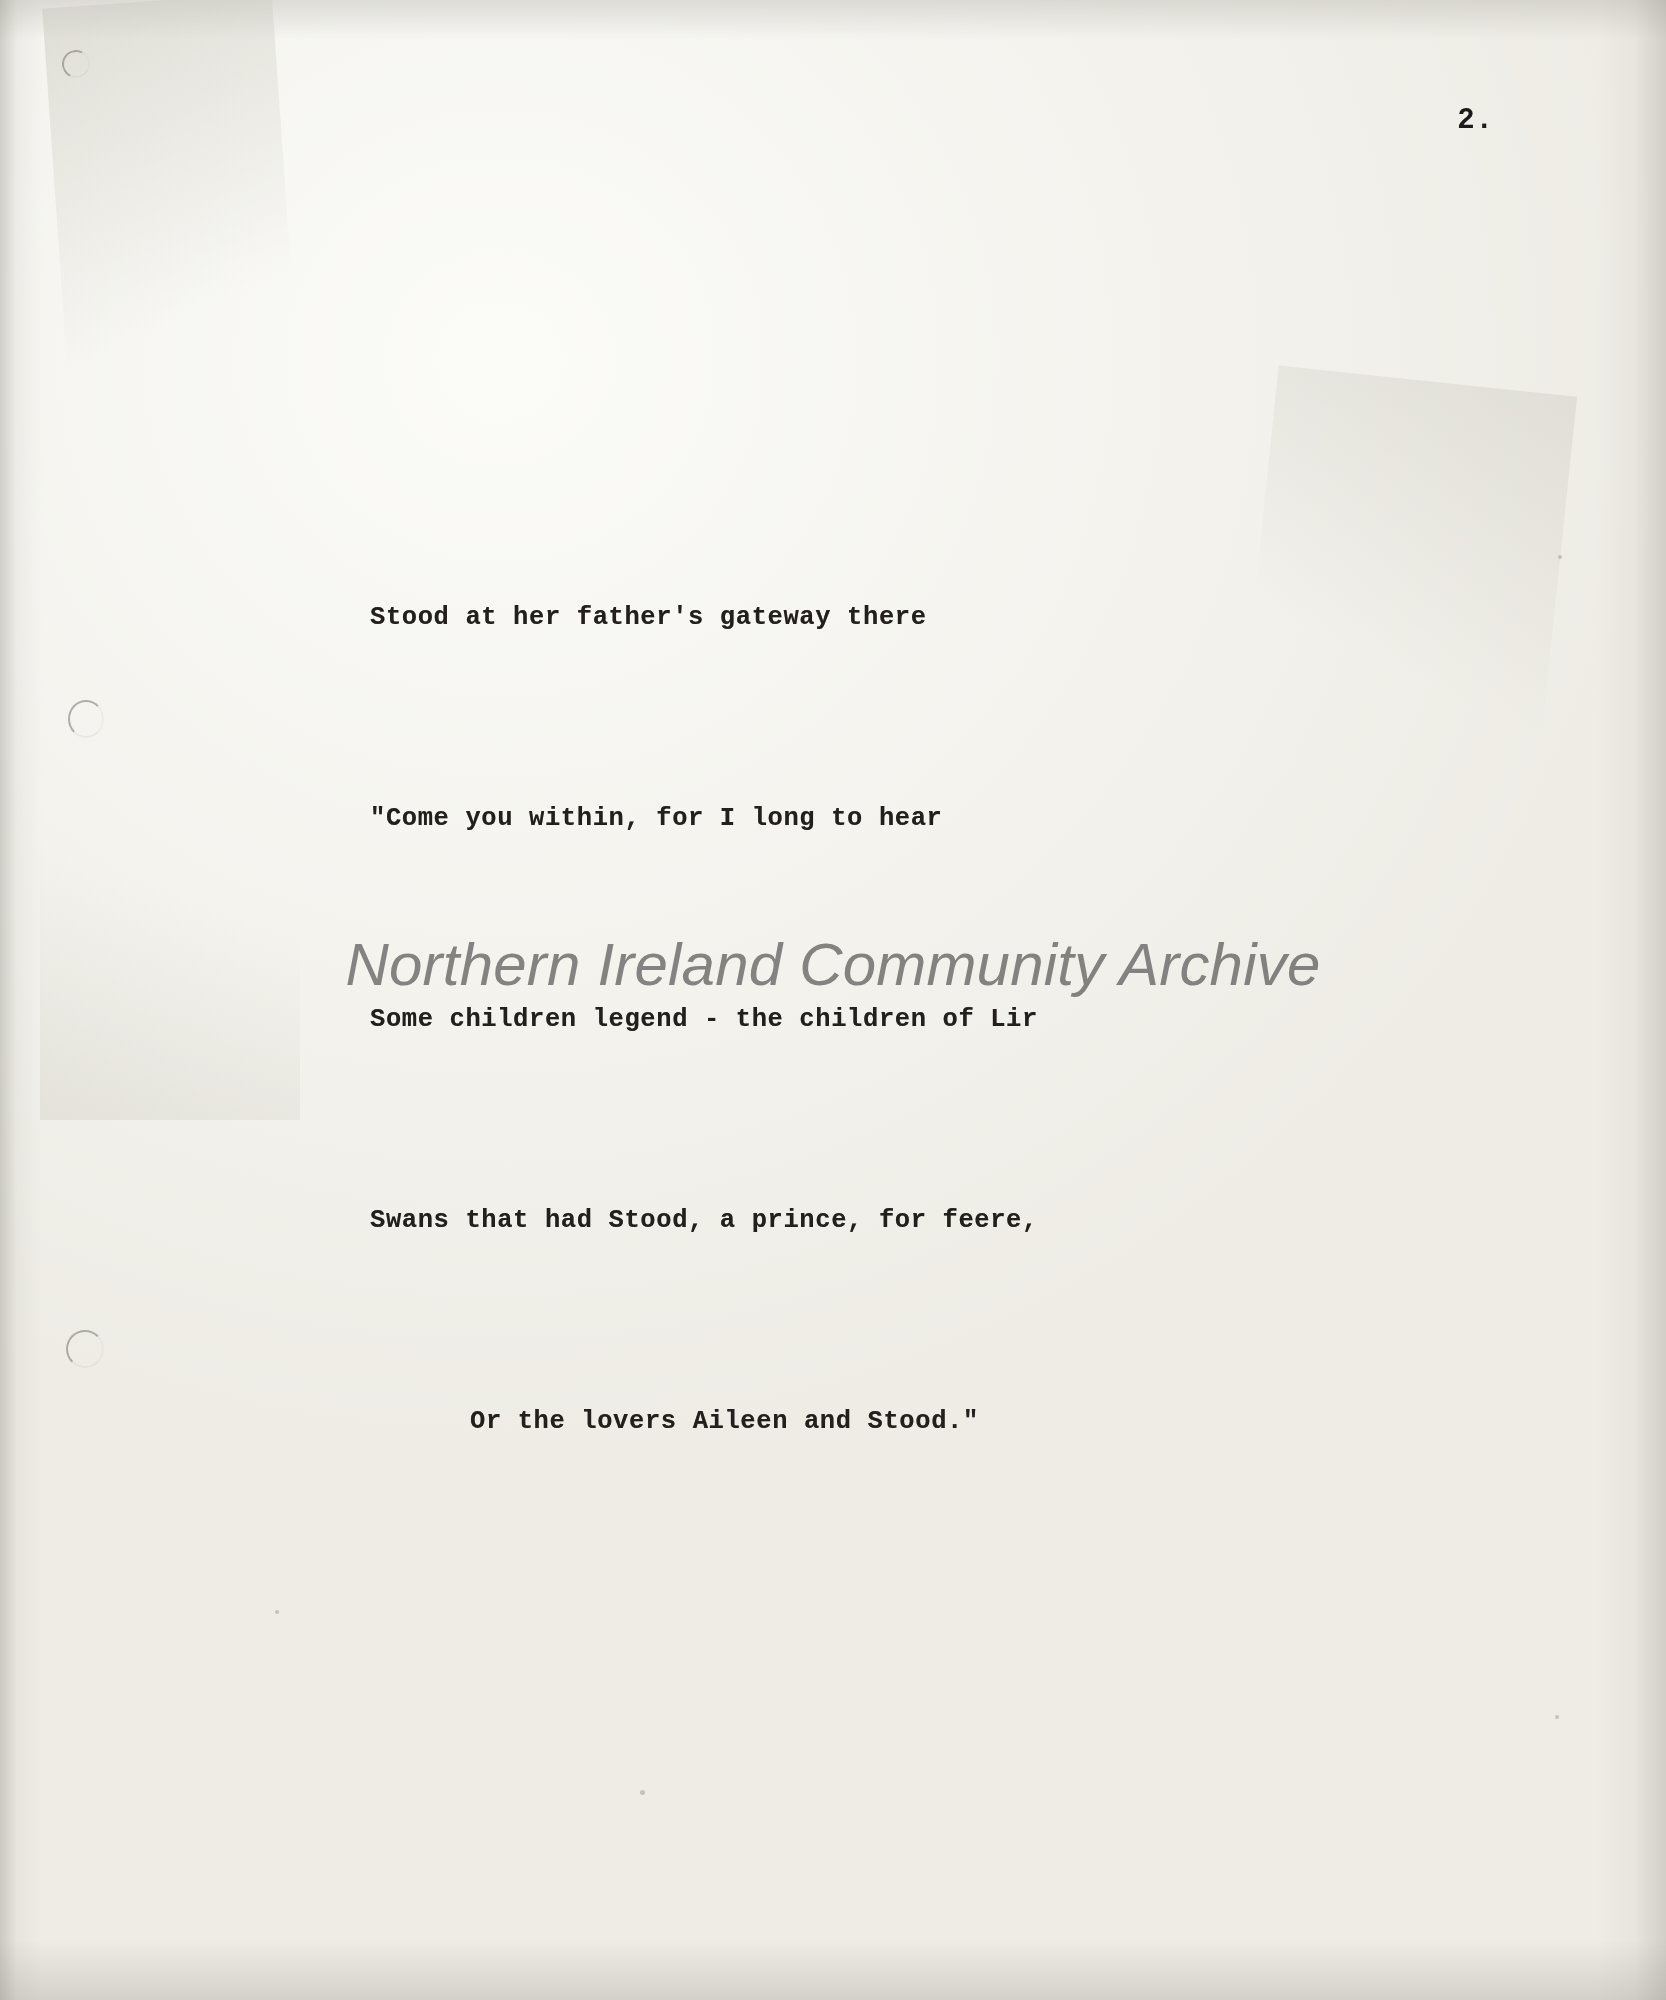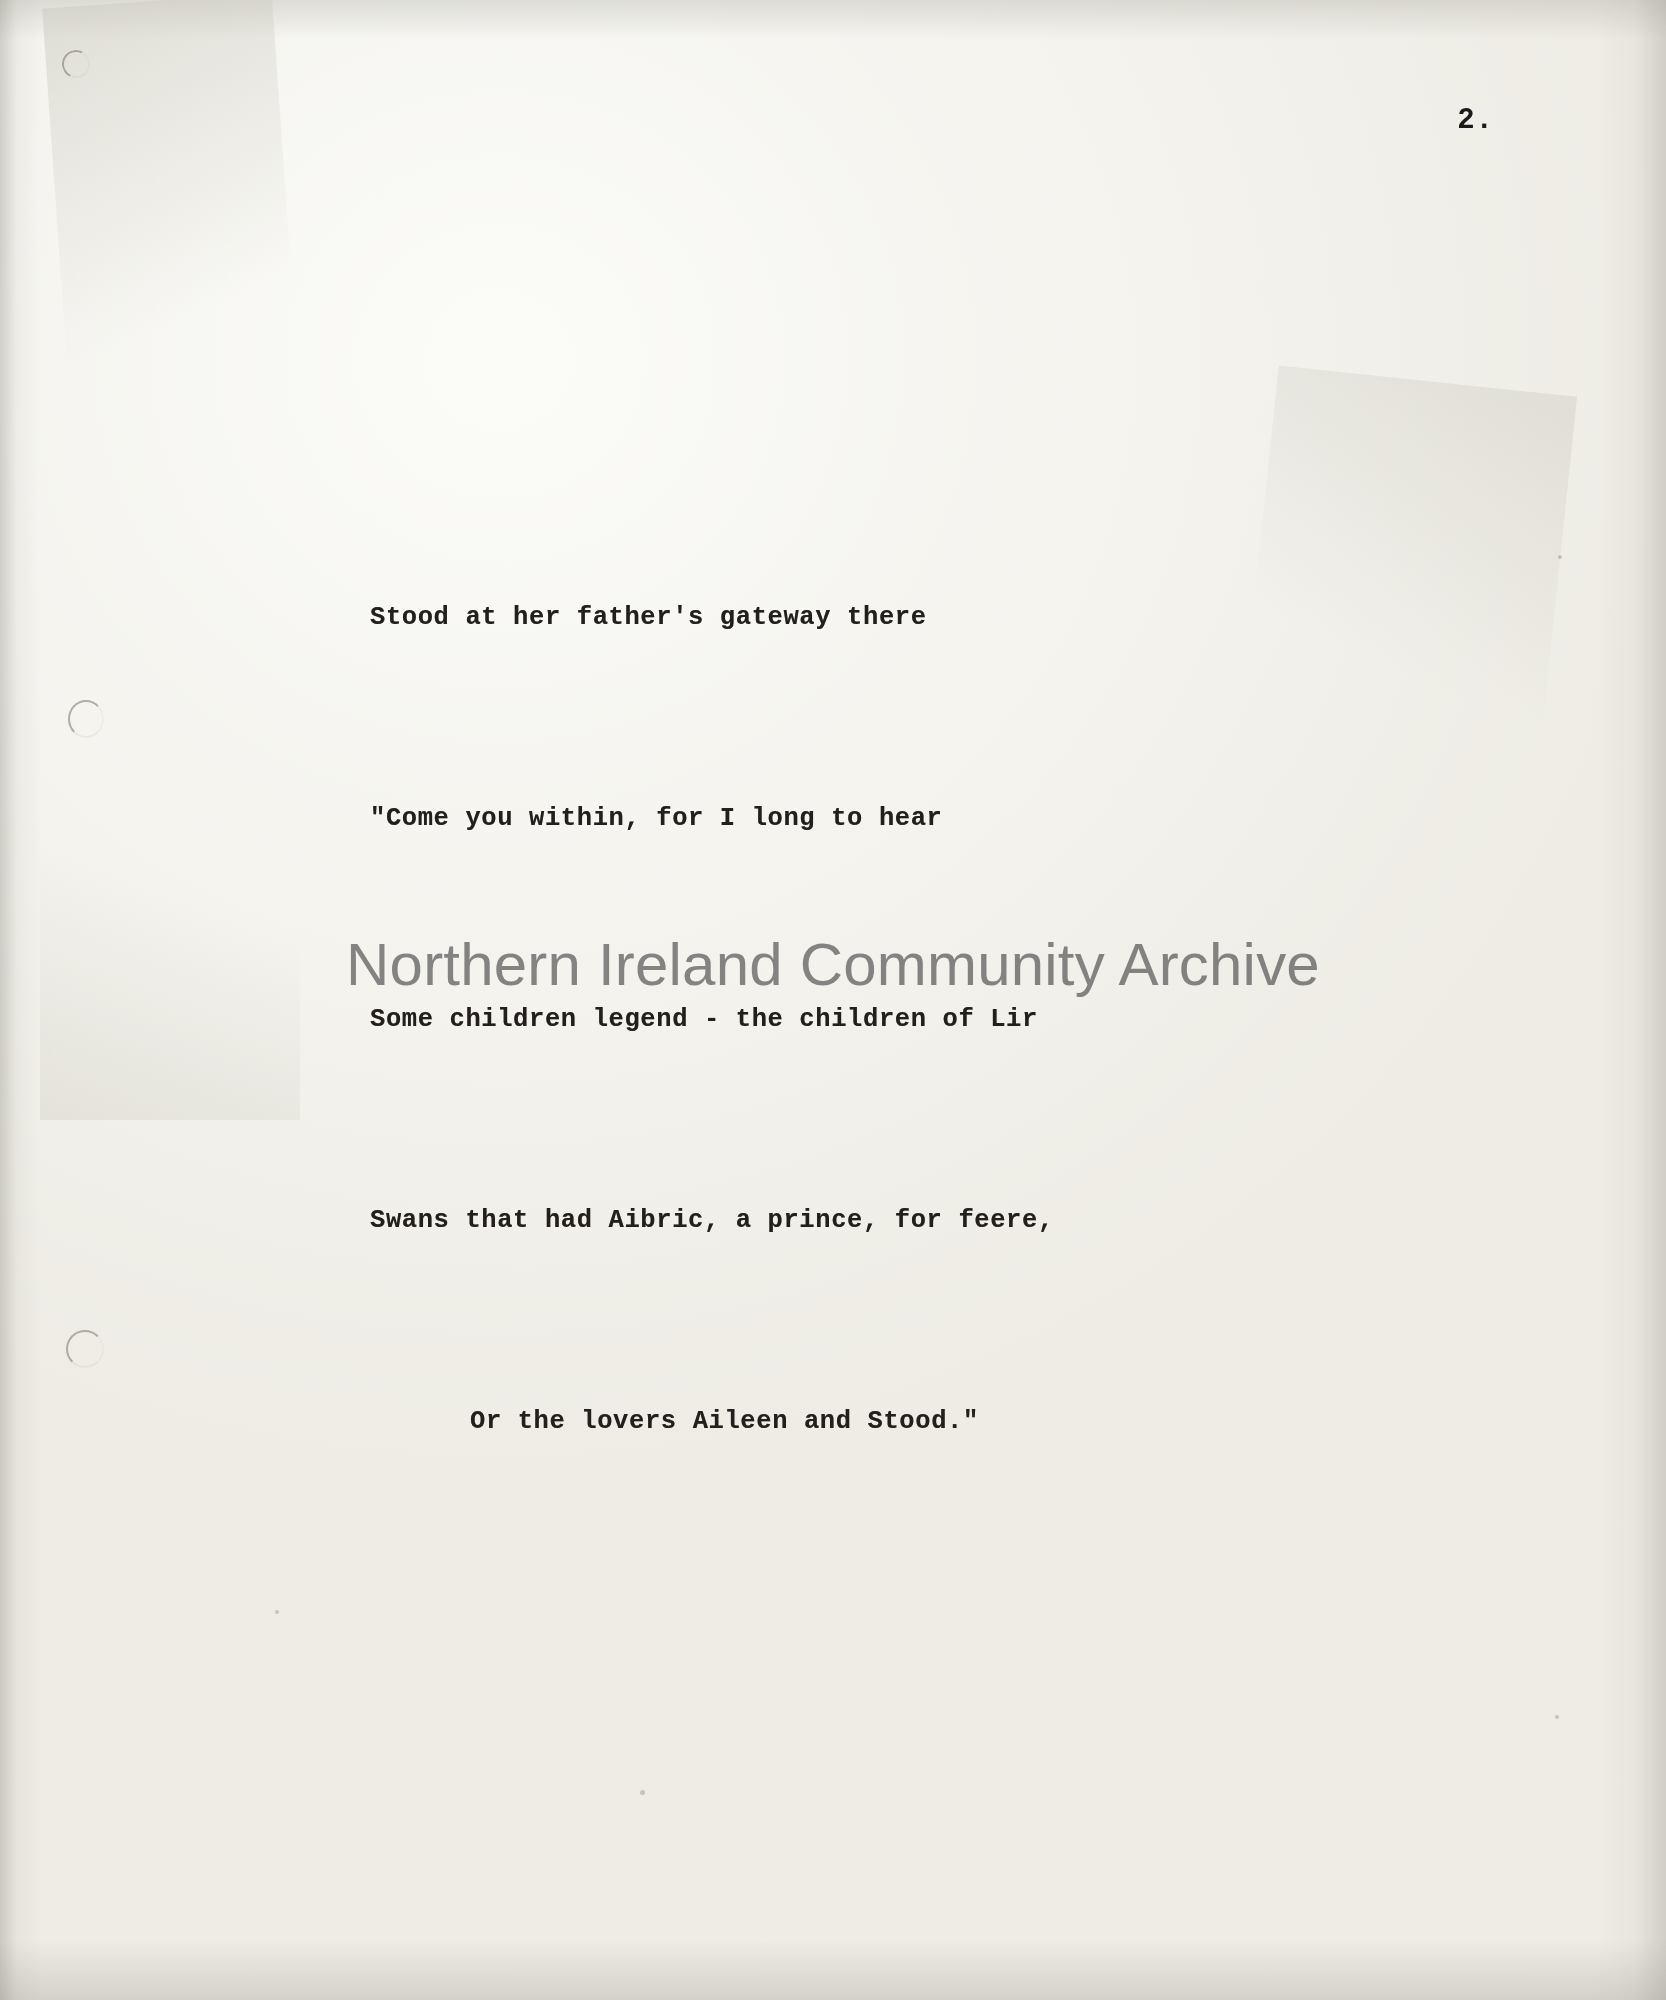--- a/index.html
+++ b/index.html
@@ -134,20 +134,21 @@
     top: 930px;
     width: 1666px;
     text-align: center;
     font-family: "Liberation Sans", sans-serif;
     font-size: 60px;
     font-weight: 400;
     color: rgba(88,88,88,0.72);
     letter-spacing: 0.2px;
     pointer-events: none;
     user-select: none;
+    font-style: italic;
   }
 
   
   .speck {
     position: absolute;
     background: rgba(120,118,110,0.35);
     border-radius: 50%;
   }
 </style>
 </head>
@@ -175,21 +176,21 @@
 
   <div class="page-number">2.</div>
 
   <div class="typed">
 
     
     <div class="stanza">
       <div class="line">Stood at her father's gateway there</div>
       <div class="line">"Come you within, for I long to hear</div>
       <div class="line">Some children legend - the children of Lir</div>
-      <div class="line">Swans that had Aibric, a prince, for feere,</div>
+      <div class="line">Swans that had Stood, a prince, for feere,</div>
       <div class="line indent">Or the lovers Aileen and Stood."</div>
     </div>
 
     <div class="gap"></div>
 
     
     
 
     
 

